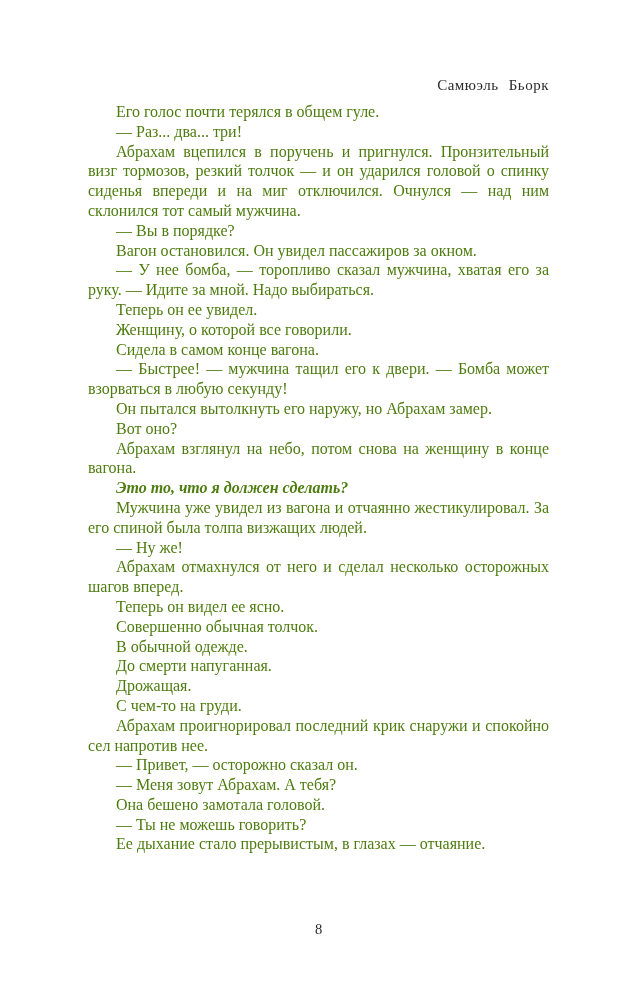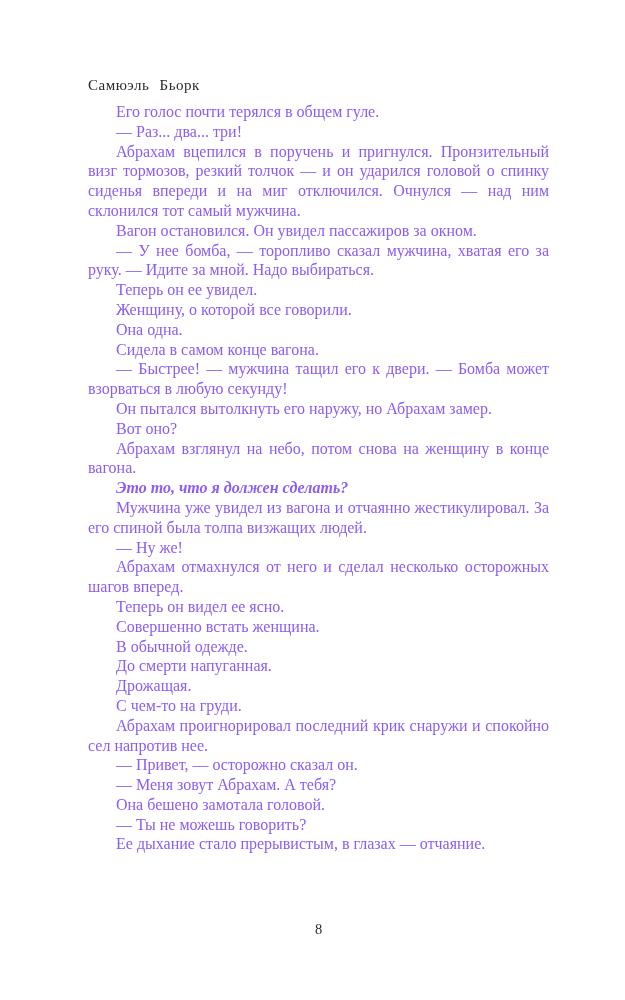--- a/index.html
+++ b/index.html
@@ -18,35 +18,35 @@
     position: relative;
     width: 625px;
     height: 1000px;
     background: #ffffff;
   }
   .running-head {
     position: absolute;
     top: 77px;
     left: 88px;
     width: 461px;
-    text-align: left;
+    text-align: right;
     font-size: 15px;
     letter-spacing: 0.5px;
     word-spacing: 6px;
     color: #2b2b2b;
   }
   .text-block {
     position: absolute;
     top: 102px;
     left: 88px;
     width: 461px;
     font-size: 16px;
     line-height: 19.8px;
     text-align: justify;
-    color: #8b5cf6;
+    color: #4d7c0f;
   }
   .text-block p {
     margin: 0;
     padding: 0;
     text-indent: 28px;
   }
   .text-block p.italic {
   }
   .text-block p.bold-italic {
     font-style: italic;
@@ -65,36 +65,36 @@
 </head>
 <body>
 
 <div class="page">
   <div class="running-head">Самюэль Бьорк</div>
 
   <div class="text-block" id="paragraphs">
       <p class="normal">Его голос почти терялся в общем гуле.</p>
       <p class="normal">— Раз... два... три!</p>
       <p class="normal">Абрахам вцепился в поручень и пригнулся. Пронзительный визг тормозов, резкий толчок — и он ударился головой о спинку сиденья впереди и на миг отключился. Очнулся — над ним склонился тот самый мужчина.</p>
+      <p class="normal">— Вы в порядке?</p>
       <p class="normal">Вагон остановился. Он увидел пассажиров за окном.</p>
       <p class="normal">— У нее бомба, — торопливо сказал мужчина, хватая его за руку. — Идите за мной. Надо выбираться.</p>
       <p class="normal">Теперь он ее увидел.</p>
       <p class="normal">Женщину, о которой все говорили.</p>
-      <p class="normal">Она одна.</p>
       <p class="normal">Сидела в самом конце вагона.</p>
       <p class="normal">— Быстрее! — мужчина тащил его к двери. — Бомба может взорваться в любую секунду!</p>
       <p class="normal">Он пытался вытолкнуть его наружу, но Абрахам замер.</p>
       <p class="italic">Вот оно?</p>
       <p class="normal">Абрахам взглянул на небо, потом снова на женщину в конце вагона.</p>
       <p class="bold-italic">Это то, что я должен сделать?</p>
       <p class="normal">Мужчина уже увидел из вагона и отчаянно жестикулировал. За его спиной была толпа визжащих людей.</p>
       <p class="normal">— Ну же!</p>
       <p class="normal">Абрахам отмахнулся от него и сделал несколько осторожных шагов вперед.</p>
       <p class="normal">Теперь он видел ее ясно.</p>
-      <p class="normal">Совершенно встать женщина.</p>
+      <p class="normal">Совершенно обычная толчок.</p>
       <p class="normal">В обычной одежде.</p>
       <p class="normal">До смерти напуганная.</p>
       <p class="normal">Дрожащая.</p>
       <p class="normal">С чем-то на груди.</p>
       <p class="normal">Абрахам проигнорировал последний крик снаружи и спокойно сел напротив нее.</p>
       <p class="normal">— Привет, — осторожно сказал он.</p>
       <p class="normal">— Меня зовут Абрахам. А тебя?</p>
       <p class="normal">Она бешено замотала головой.</p>
       <p class="normal">— Ты не можешь говорить?</p>
       <p class="normal">Ее дыхание стало прерывистым, в глазах — отчаяние.</p>

